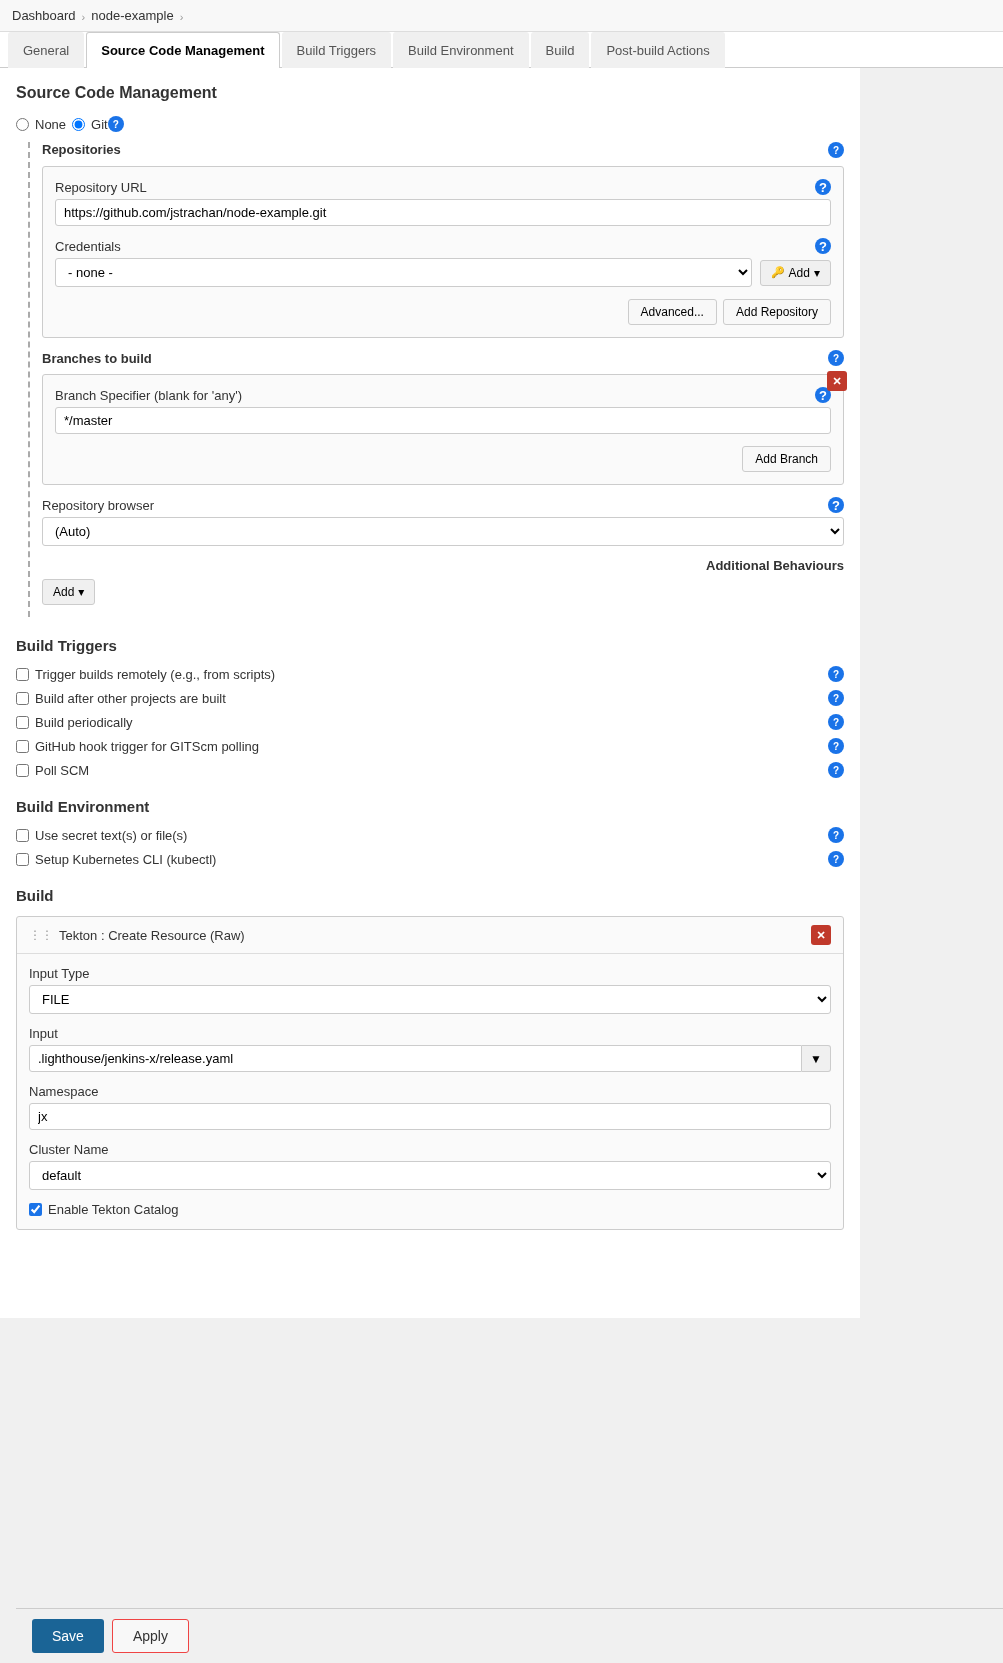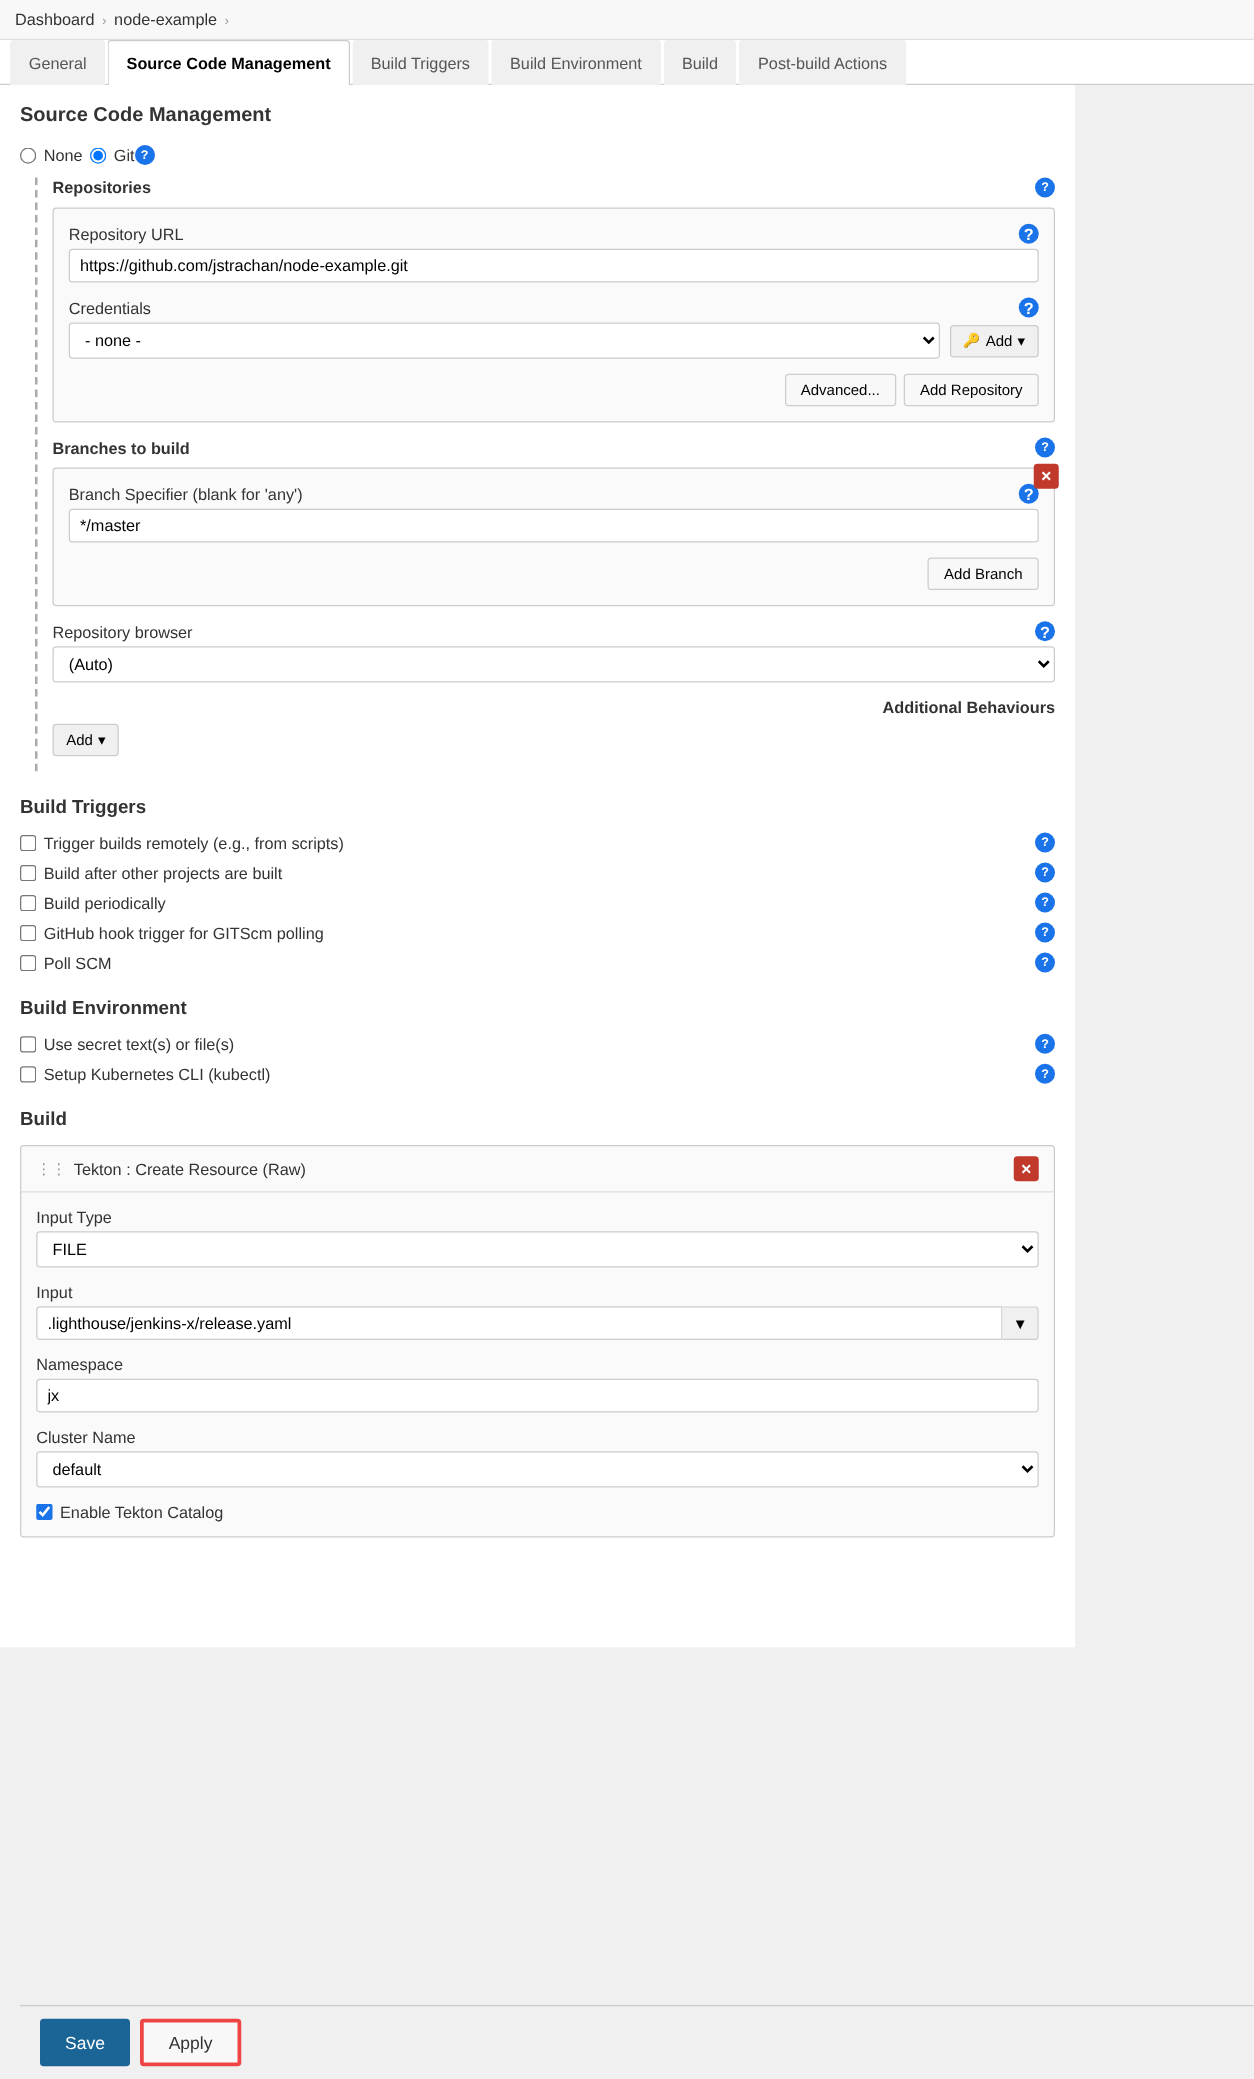--- a/index.html
+++ b/index.html
@@ -123,21 +123,21 @@
       position: fixed; bottom: 0; left: 16px; right: 0;
       background: #f0f0f0; border-top: 1px solid #ccc;
       padding: 10px 16px; display: flex; gap: 8px;
     }
     .btn-save {
       padding: 8px 20px; background: #1a6496; color: #fff; border: none;
       border-radius: 3px; cursor: pointer; font-size: 14px;
     }
     .btn-apply {
       padding: 8px 20px; background: #f8f8f8; color: #333;
-      border: 3px solid #ef4444; border-radius: 3px; cursor: pointer; font-size: 14px;
+      border: 1px solid #ef4444; border-radius: 3px; cursor: pointer; font-size: 14px;
     }
 
     .checkbox-blue { accent-color: #1a73e8; }
 
     .repos-label-row {
       display: flex; align-items: flex-start; justify-content: space-between; margin-bottom: 8px; gap: 16px;
     }
   </style>
 </head>
 <body>

